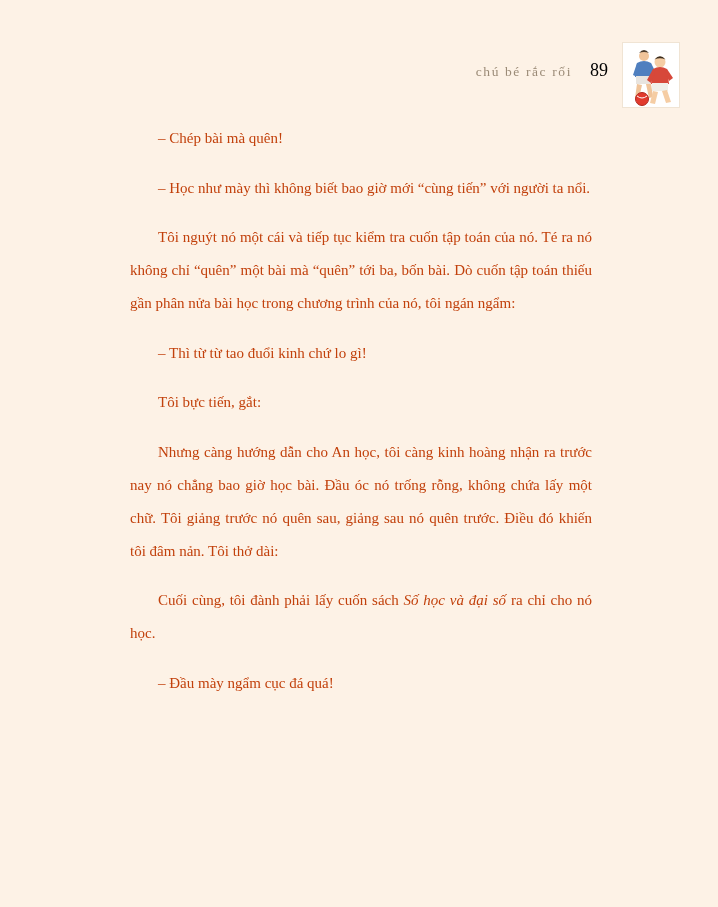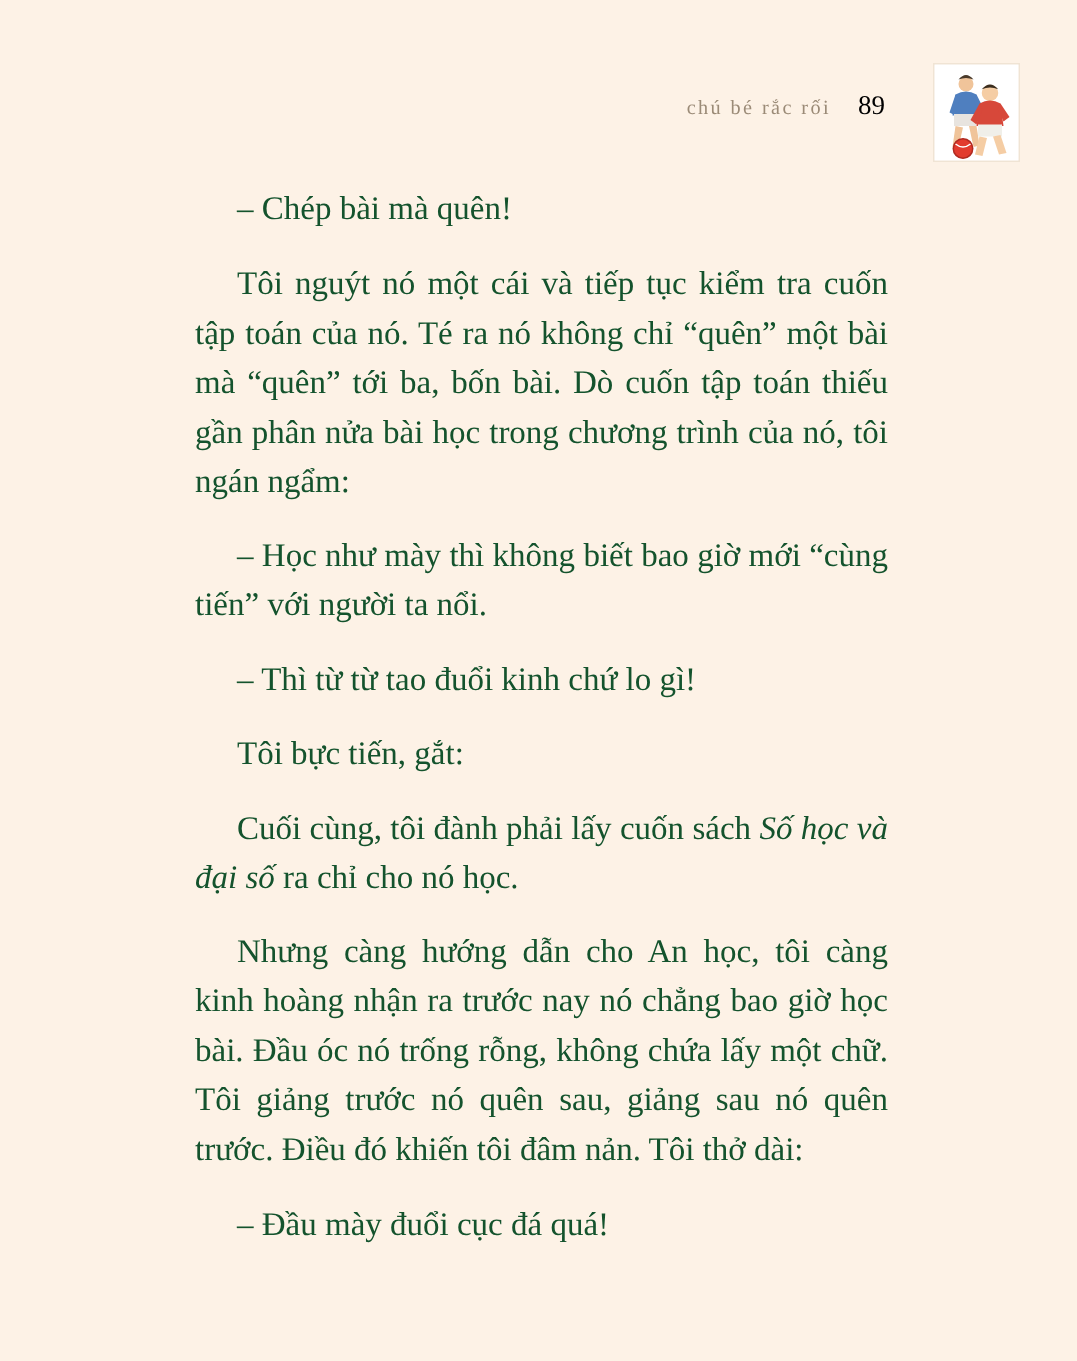--- a/index.html
+++ b/index.html
@@ -22,21 +22,21 @@
     box-sizing: border-box;
   }
 
   
   .header {
     position: absolute;
     top: 42px;
     right: 38px;
     display: flex;
     align-items: flex-start;
-    gap: 32px;
+    gap: 14px;
   }
   .header-text {
     display: flex;
     align-items: baseline;
     gap: 18px;
     padding-top: 18px;
   }
   .book-title {
     font-family: "Liberation Serif", serif;
     font-size: 13.5px;
@@ -65,25 +65,25 @@
 
   
   .content {
     position: absolute;
     left: 130px;
     top: 122px;
     width: 462px;
   }
   p.para {
     margin: 0 0 16.5px 0;
-    font-size: 22px;
+    font-size: 15px;
     line-height: 33px;
     text-align: justify;
     text-justify: inter-word;
-    color: #14532d;
+    color: #c2410c;
   }
   p.para.indent {
     text-indent: 28px;
   }
   p.para.short {
     text-align: left;
   }
   .italic {
     font-style: italic;
   }
@@ -123,23 +123,23 @@
 
         <circle cx="19" cy="56" r="6.5" fill="#e23b2e"></circle>
         <circle cx="19" cy="56" r="6.5" fill="none" stroke="#b02a20" stroke-width="1"></circle>
         <path d="M14 53 q5 4 10 0" stroke="#ffffff" stroke-width="1" fill="none"></path>
       </svg>
     </div>
   </div>
 
   <div class="content">
     <p class="para indent short">– Chép bài mà quên!</p>
+    <p class="para indent">– Học như mày thì không biết bao giờ mới “cùng tiến” với người ta nổi.</p>
     <p class="para indent">Tôi nguýt nó một cái và tiếp tục kiểm tra cuốn tập toán của nó. Té ra nó không chỉ “quên” một bài mà “quên” tới ba, bốn bài. Dò cuốn tập toán thiếu gần phân nửa bài học trong chương trình của nó, tôi ngán ngẩm:</p>
-    <p class="para indent">– Học như mày thì không biết bao giờ mới “cùng tiến” với người ta nổi.</p>
     <p class="para indent short">– Thì từ từ tao đuổi kinh chứ lo gì!</p>
     <p class="para indent short">Tôi bực tiến, gắt:</p>
+    <p class="para indent">Nhưng càng hướng dẫn cho An học, tôi càng kinh hoàng nhận ra trước nay nó chẳng bao giờ học bài. Đầu óc nó trống rỗng, không chứa lấy một chữ. Tôi giảng trước nó quên sau, giảng sau nó quên trước. Điều đó khiến tôi đâm nản. Tôi thở dài:</p>
     <p class="para indent"><span>Cuối cùng, tôi đành phải lấy cuốn sách </span><span class="italic">Số học và đại số</span><span> ra chỉ cho nó học.</span></p>
-    <p class="para indent">Nhưng càng hướng dẫn cho An học, tôi càng kinh hoàng nhận ra trước nay nó chẳng bao giờ học bài. Đầu óc nó trống rỗng, không chứa lấy một chữ. Tôi giảng trước nó quên sau, giảng sau nó quên trước. Điều đó khiến tôi đâm nản. Tôi thở dài:</p>
-    <p class="para indent short">– Đầu mày đuổi cục đá quá!</p>
+    <p class="para indent short">– Đầu mày ngẩm cục đá quá!</p>
 
   </div>
 
 </div>
 
 </body></html>

